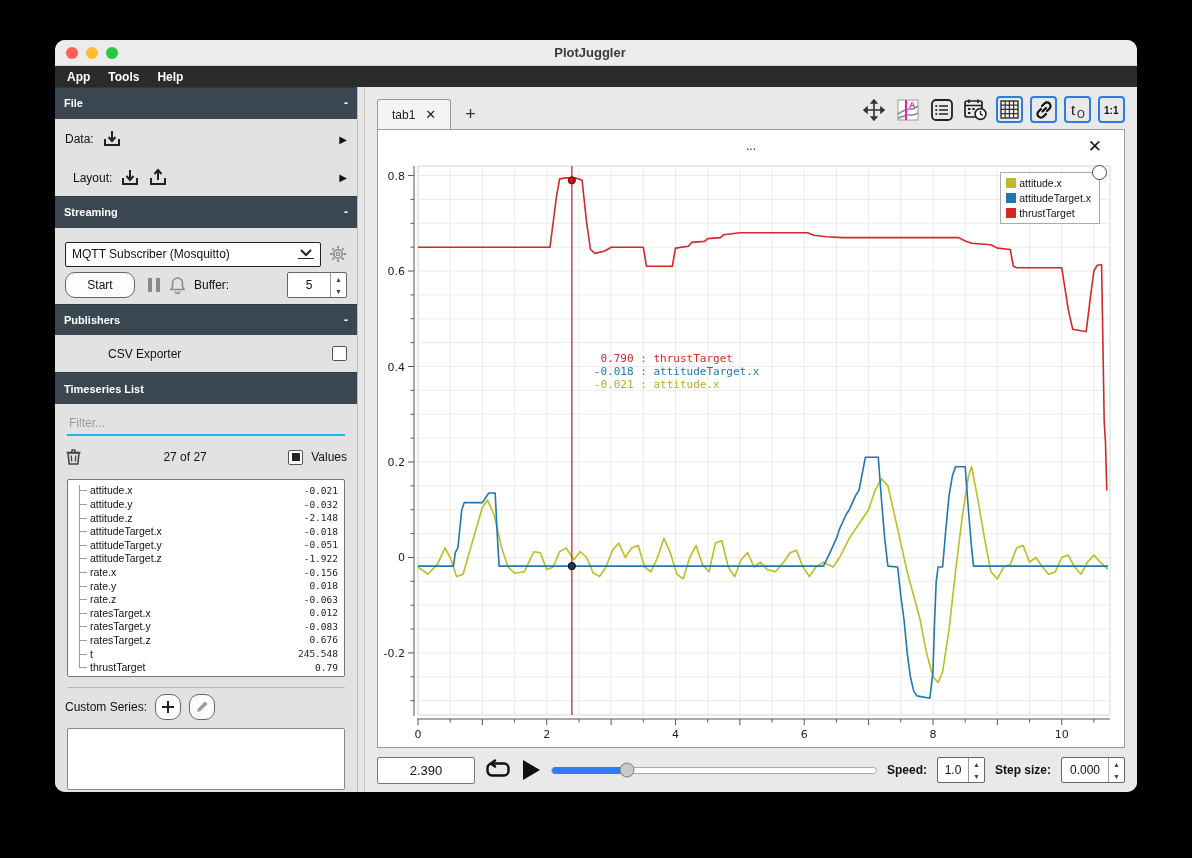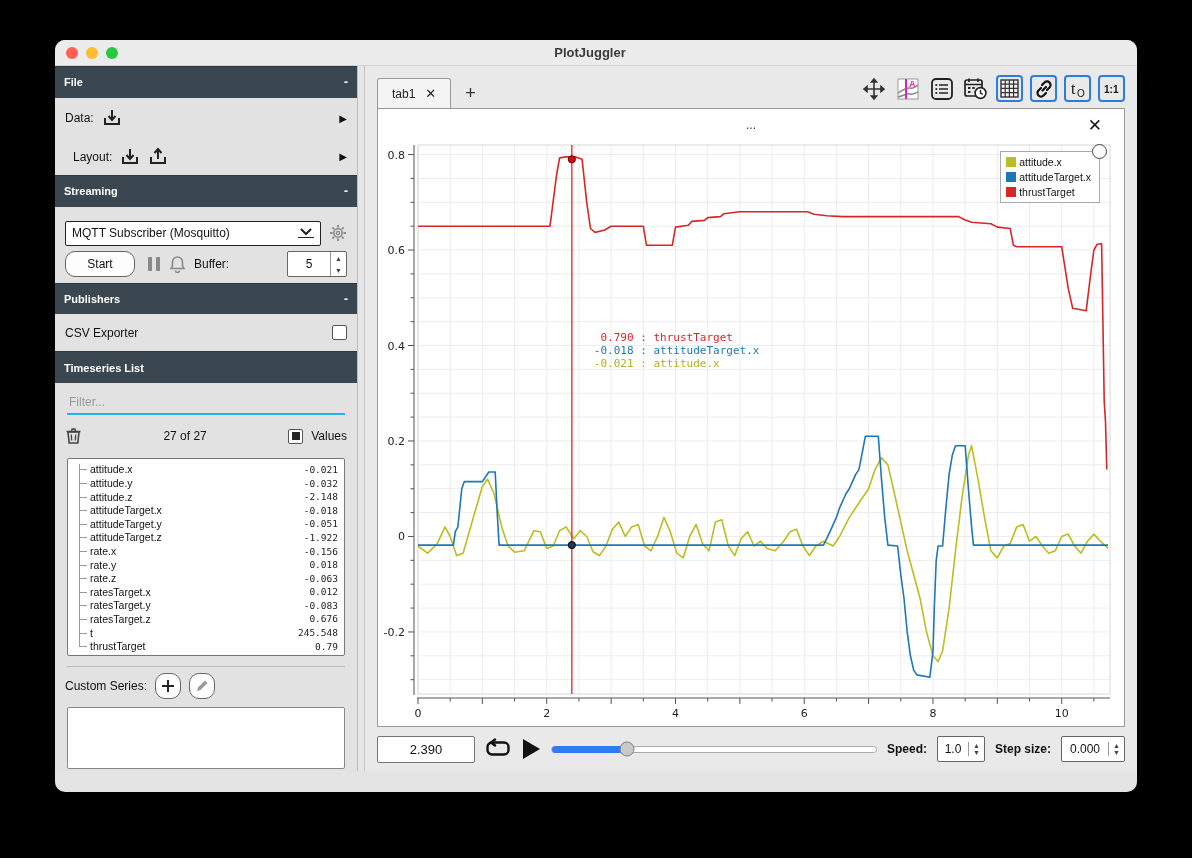--- a/index.html
+++ b/index.html
@@ -113,36 +113,41 @@
     border-radius:2px; display:flex; align-items:center; justify-content:center;
     font-size:13px; color:#111; }
   .slider { flex:1; height:7px; background:#fff; border:1px solid #aaa;
     border-radius:4px; position:relative; }
   .slider-fill { position:absolute; left:0; top:-1px; bottom:-1px;
     background:#2f7bf6; border-radius:4px; }
   .slider-handle { position:absolute; top:50%; width:15px; height:15px;
     background:#c9c9c9; border:1px solid #7d7d7d; border-radius:50%;
     transform:translate(-50%,-50%); }
   .t-label { font-size:12px; font-weight:bold; color:#111; }
-  .t-spin { height:26px;align-items:center; }
+  .t-spin { height:26px; }
 </style>
 </head>
 <body>
 
 <div class="window">
 
   <div class="titlebar">
     <div class="lights">
       <div class="light l-red"></div>
       <div class="light l-yellow"></div>
       <div class="light l-green"></div>
     </div>
     <div class="win-title">PlotJuggler</div>
   </div>
 
+  <div class="menubar">
+    <span class="menu-item">App</span>
+    <span class="menu-item">Tools</span>
+    <span class="menu-item">Help</span>
+  </div>
 
   <div class="content">
 
     <div class="sidebar">
 
       <div class="sec-hdr">
         <span>File</span>
         <span class="minus">-</span>
       </div>
       <div class="srow" style="height:42px;">
@@ -228,21 +233,21 @@
             <div>▲</div>
             <div>▼</div>
           </div>
         </div>
       </div>
 
       <div class="sec-hdr">
         <span>Publishers</span>
         <span class="minus">-</span>
       </div>
-      <div class="srow" style="height:38px;">
+      <div class="srow" style="height:38px;margin-left:43px;">
         <span class="slabel">CSV Exporter</span>
         <span class="spacer"></span>
         <div class="checkbox"></div>
       </div>
 
       <div class="sec-hdr">
         <span>Timeseries List</span>
       </div>
       <div class="filter-wrap">
         <input class="filter-input" placeholder="Filter..." style="">

